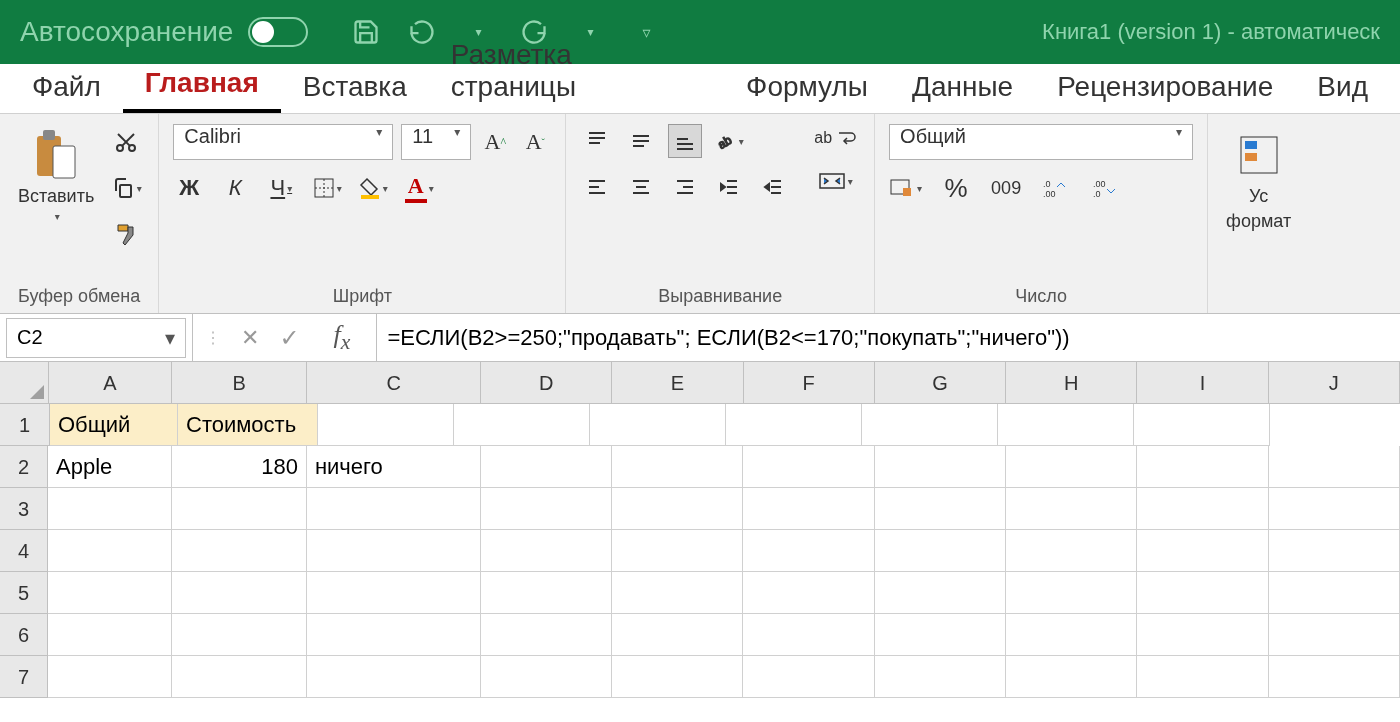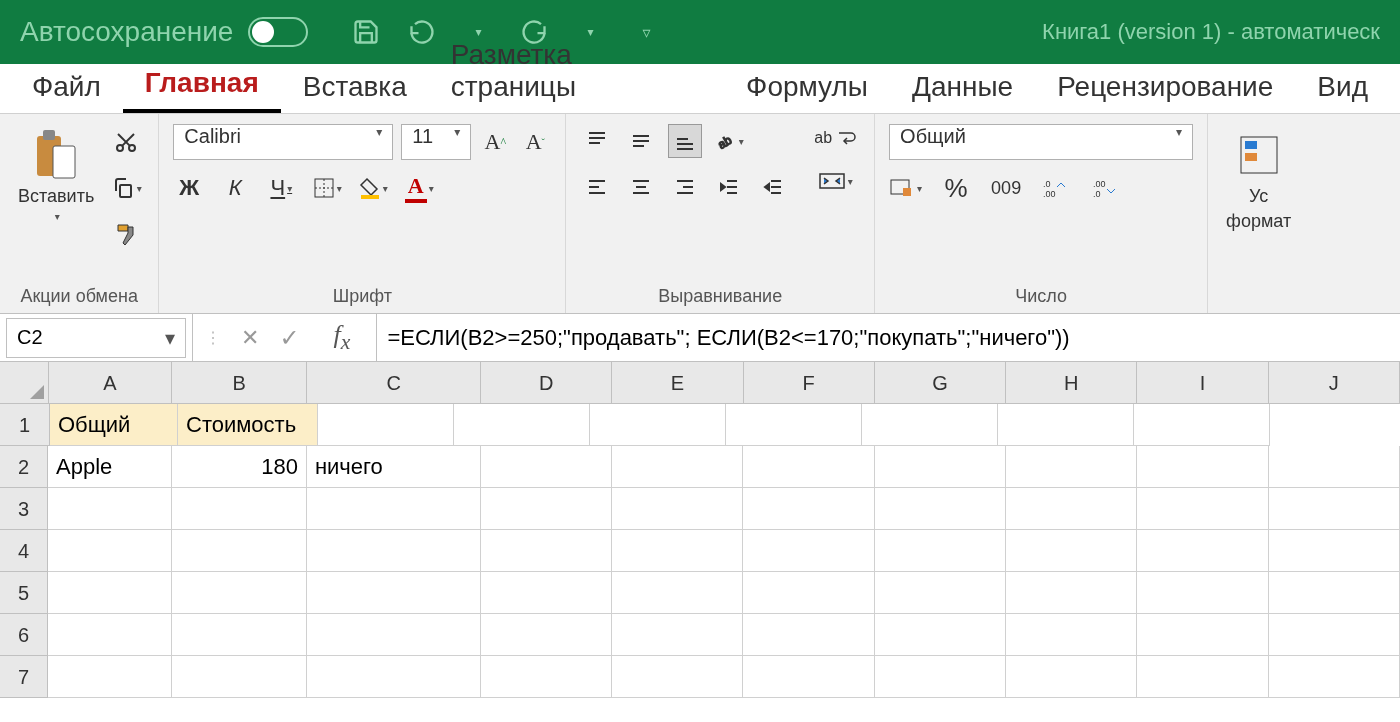--- a/index.html
+++ b/index.html
@@ -139,21 +139,21 @@
             <span class="dd">▾</span>
           </span>
         <span class="small-btn">
             <svg width="24" height="24" viewBox="0 0 24 24" fill="#e0a030" stroke="#333" stroke-width="1">
               <path d="M4 3h10v6H4z"></path>
               <path d="M14 5h5v8l-8 10-2-2 5-10V5" fill="#888"></path>
             </svg>
           </span>
       </div>
     </div>
-    <div class="ribbon-group-label">Акции обмена</div>
+    <div class="ribbon-group-label">Буфер обмена</div>
   </div>
 
   <div class="ribbon-group">
     <div class="ribbon-group-body" style="flex-direction:column; gap:0;">
       <div class="font-row1">
         <div class="combo font-name">
             <span>Calibri</span>
             <span class="chev">▾</span>
           </div>
         <div class="combo font-size">

